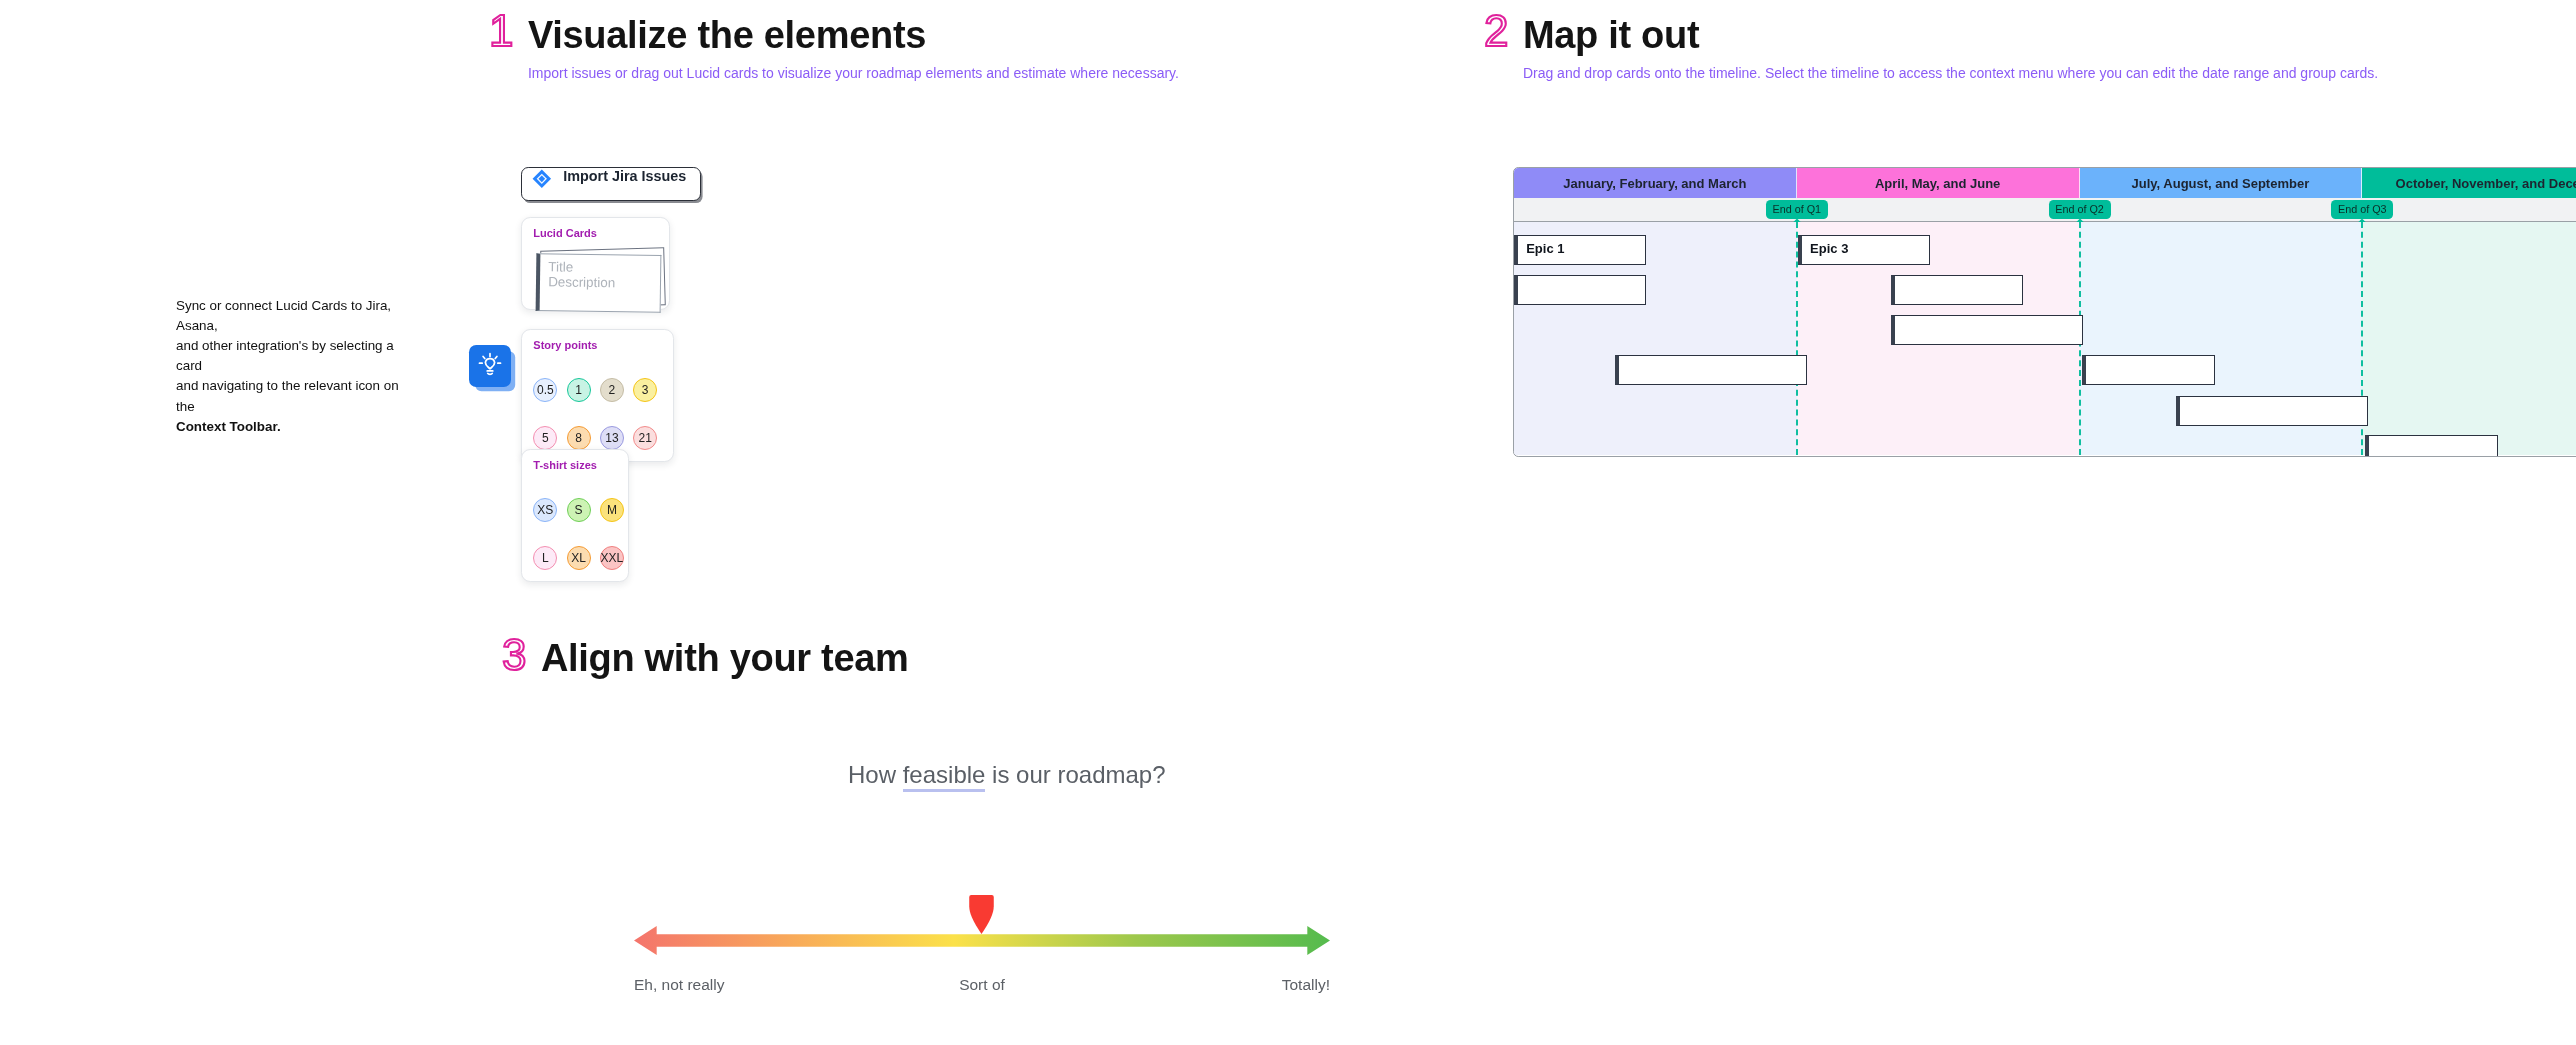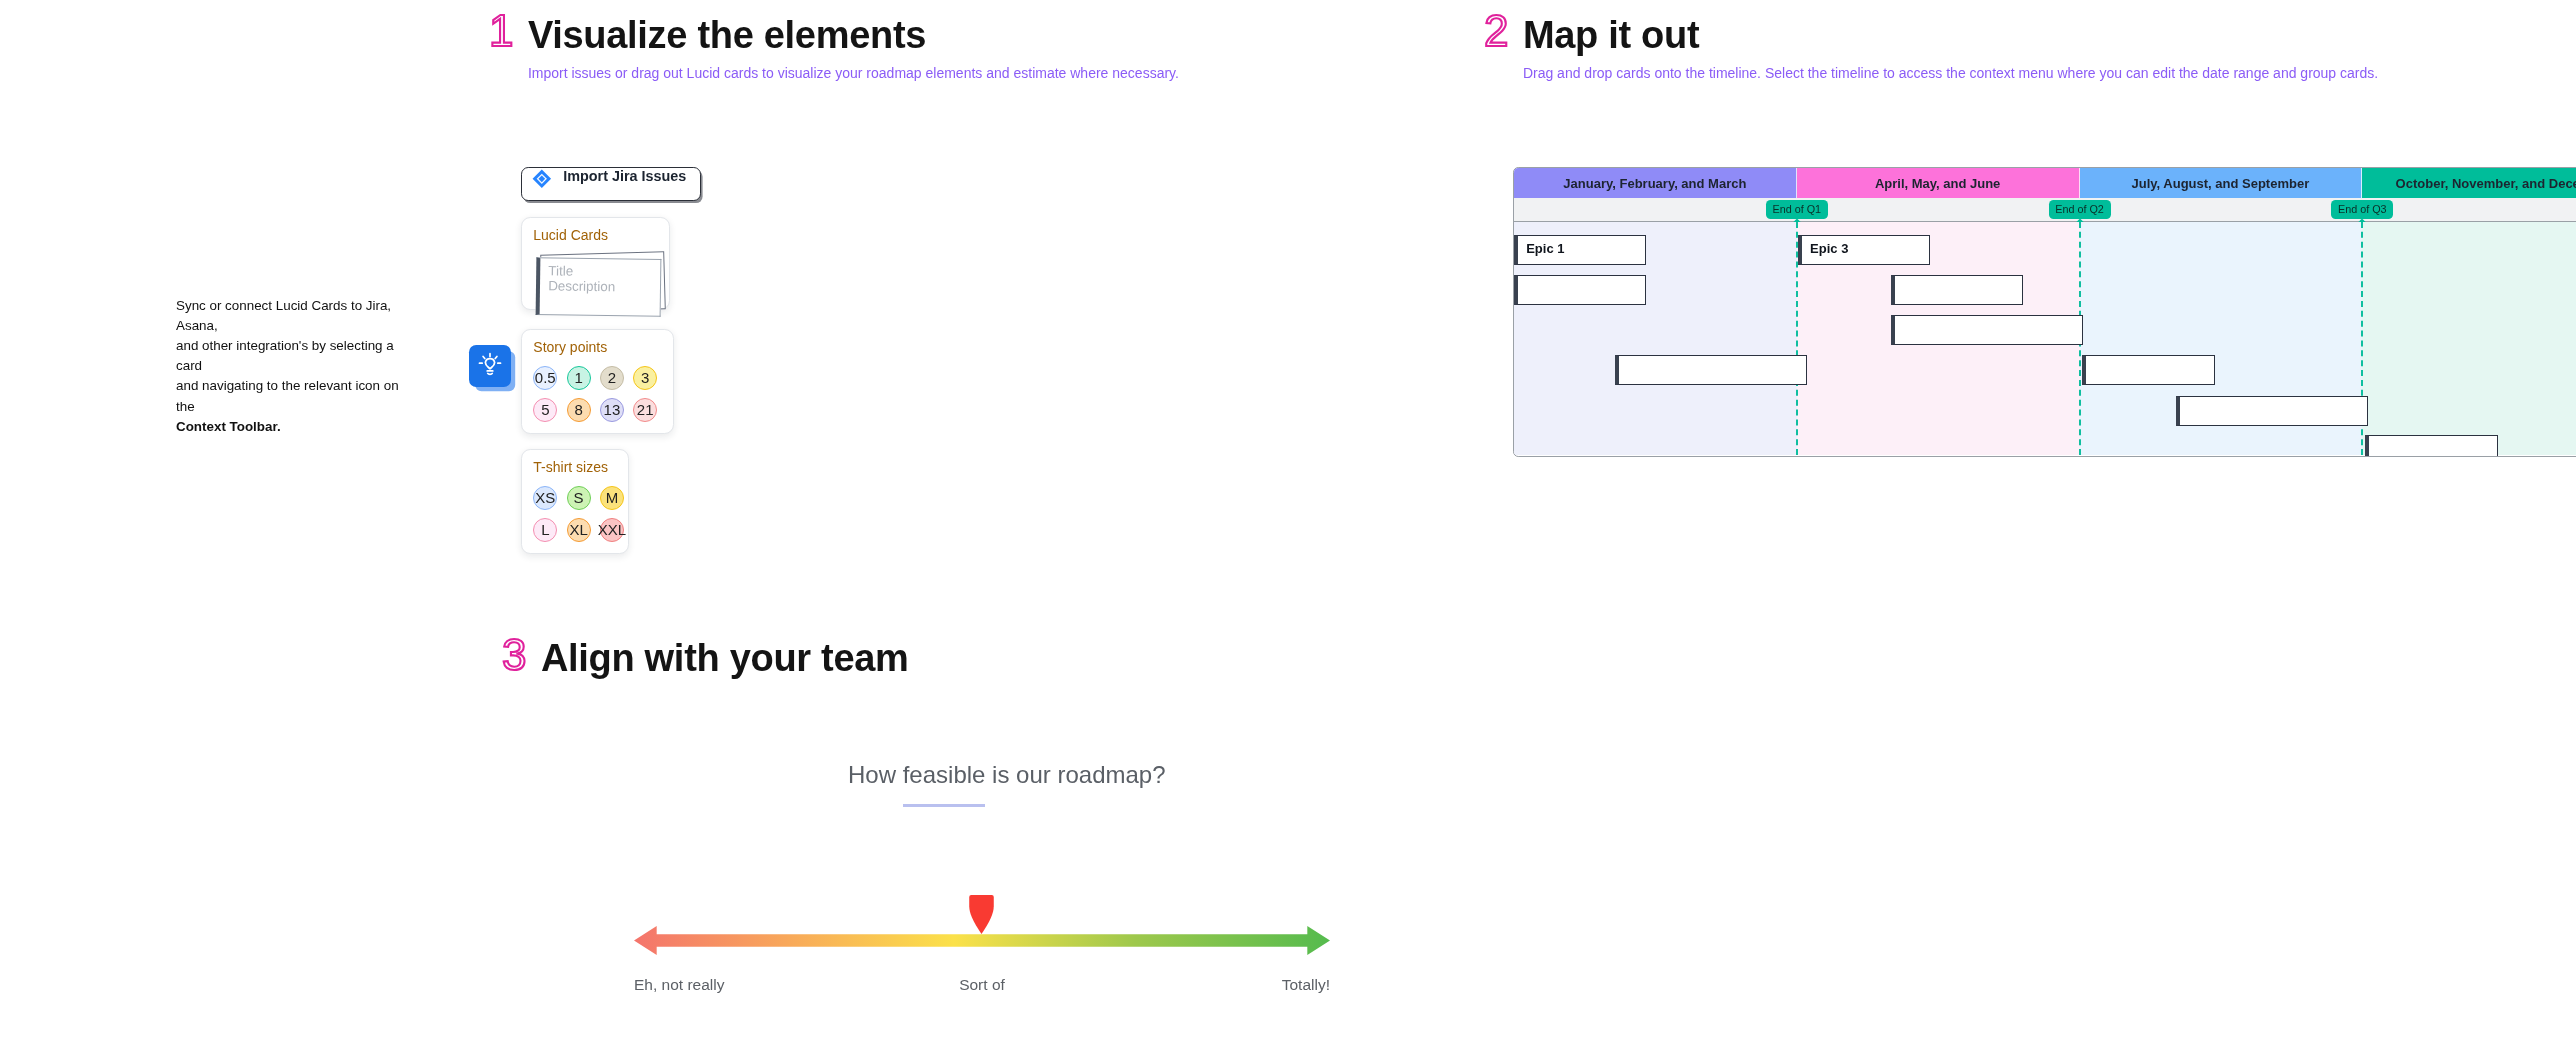--- a/index.html
+++ b/index.html
@@ -57,38 +57,38 @@
   }
   .jira-btn .label { font-size: 14.4px; font-weight: bold; color: #1c2430; white-space: nowrap; }
   .jira-diamond { width: 21.6px; height: 21.6px; }
 
   .panel {
     position: absolute; background: #fff;
     border: 1px solid #e3e6ea; border-radius: 9.3px;
     box-shadow: 0 2.1px 7.2px rgba(25,30,45,0.09);
     padding: 9.3px 10.3px 11.3px 11.3px;
   }
-  .panel-title { font-size: 14px; font-weight: normal; color: #a16207; }
+  .panel-title { font-size: 11px; font-weight: bold; color: #a21caf; }
 
   .lucid-card-stack { position: relative; width: 133px; height: 66px; margin-top: 9.3px; }
   .lc { position: absolute; background:#fff; border:1px solid #6b7280; }
   .lc.back { left: 8.2px; top: 0px; width: 124px; height: 58px; transform: rotate(-1.6deg); }
   .lc.front {
     left: 3.1px; top: 5.2px; width: 125px; height: 58px; transform: rotate(0.8deg);
     border:1px solid #9aa3ae; border-left: 4.6px solid #4b5563;
     padding: 5.2px 0 0 8.2px;
   }
   .lc .t { font-size: 13.4px; color: #aeb3ba; line-height: 1.12; }
   .lc .d { font-size: 13.4px; color: #aeb3ba; line-height: 1.12; }
 
   .chip-grid { display: grid; gap: 8.2px 9.3px; margin-top: 10.3px; }
   .chip {
     width: 24px; height: 24px; border-radius: 50%;
     display: flex; align-items: center; justify-content: center;
-    font-size: 15px; color: #222; border: 1.5px solid #ccc;
+    font-size: 12px; color: #222; border: 1.5px solid #ccc; margin-top: 16px;
   }
 
   
   #timeline {
     position: absolute; border: 1.5px solid #9aa0a6; border-radius: 5.2px;
     overflow: hidden; background: #fff;
   }
   .tl-headrow { display: flex; height: 30px; }
   .tl-head {
     display: flex; align-items: center; justify-content: center;
@@ -118,21 +118,21 @@
   .tl-card {
     position: absolute; background: #ffffff;
     border: 1.5px solid #2b3240; border-left: 4.6px solid #39414f;
     padding: 5.2px 0 0 8.2px;
   }
   .tl-card .cl { font-size: 13px; font-weight: bold; color: #10151d; }
 
   
   .q-text { position: absolute; font-size: 24px; color: #5a5f66; white-space: nowrap; }
   .q-text .underline {
-    border-bottom: 3.6px solid #b9c0ef; padding-bottom: 16px;
+    border-bottom: 3.6px solid #b9c0ef; padding-bottom: 1px;
   }
   .scale { position: absolute; }
   .scale-labels { position: absolute; width: 100%; }
   .scale-label { position: absolute; font-size: 15.5px; color: #5c6066; white-space: nowrap; }
   .pin { position: absolute; }
 </style>
 </head>
 <body>
 
 <div id="canvas">

